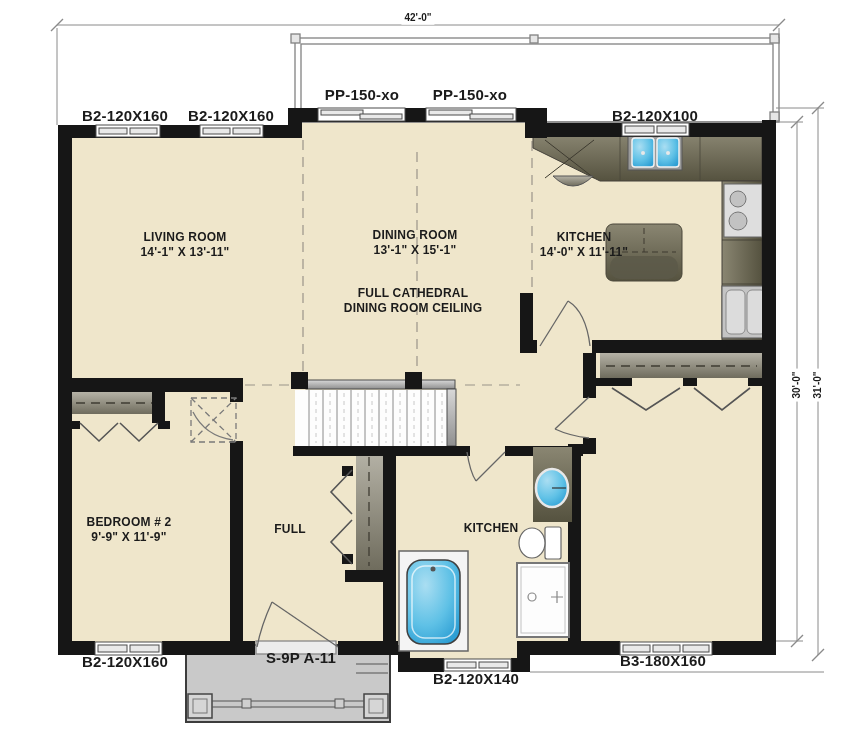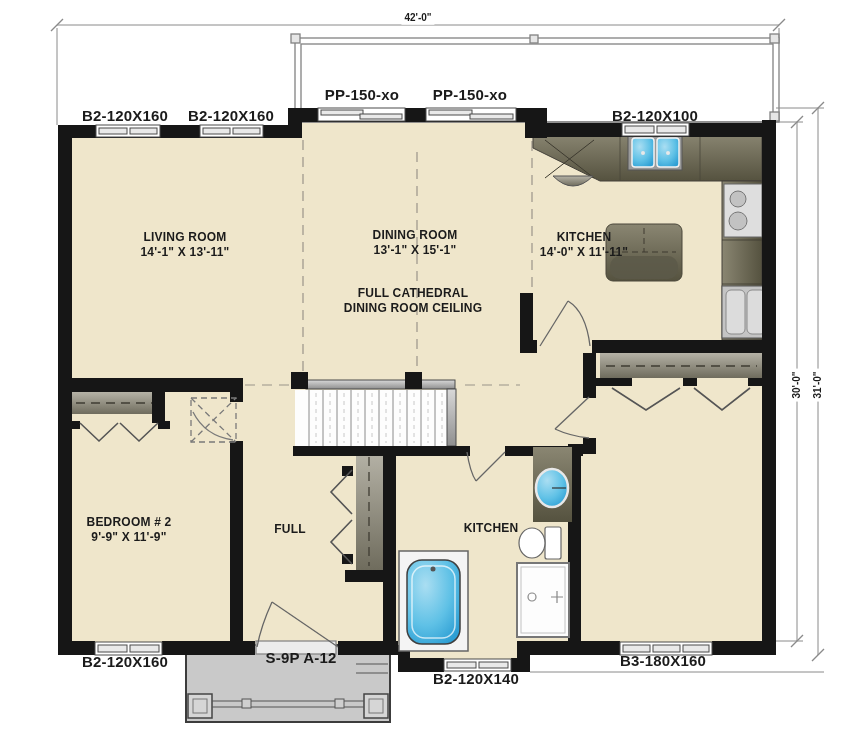--- a/index.html
+++ b/index.html
@@ -318,16 +318,16 @@
 <div class="lbl room" style="left:491px;top:528px">
   <span style="display:block">KITCHEN</span>
 </div>
 
 <div class="lbl tag" style="left:125px;top:116px">B2-120X160</div>
 <div class="lbl tag" style="left:231px;top:116px">B2-120X160</div>
 <div class="lbl tag" style="left:362px;top:95px">PP-150-xo</div>
 <div class="lbl tag" style="left:470px;top:95px">PP-150-xo</div>
 <div class="lbl tag" style="left:655px;top:116px">B2-120X100</div>
 <div class="lbl tag" style="left:125px;top:662px">B2-120X160</div>
-<div class="lbl tag" style="left:301px;top:658px">S-9P A-12</div>
+<div class="lbl tag" style="left:301px;top:658px">S-9P A-11</div>
 <div class="lbl tag" style="left:476px;top:679px">B2-120X140</div>
 <div class="lbl tag" style="left:663px;top:661px">B3-180X160</div>
 </div>
 
 </body></html>

